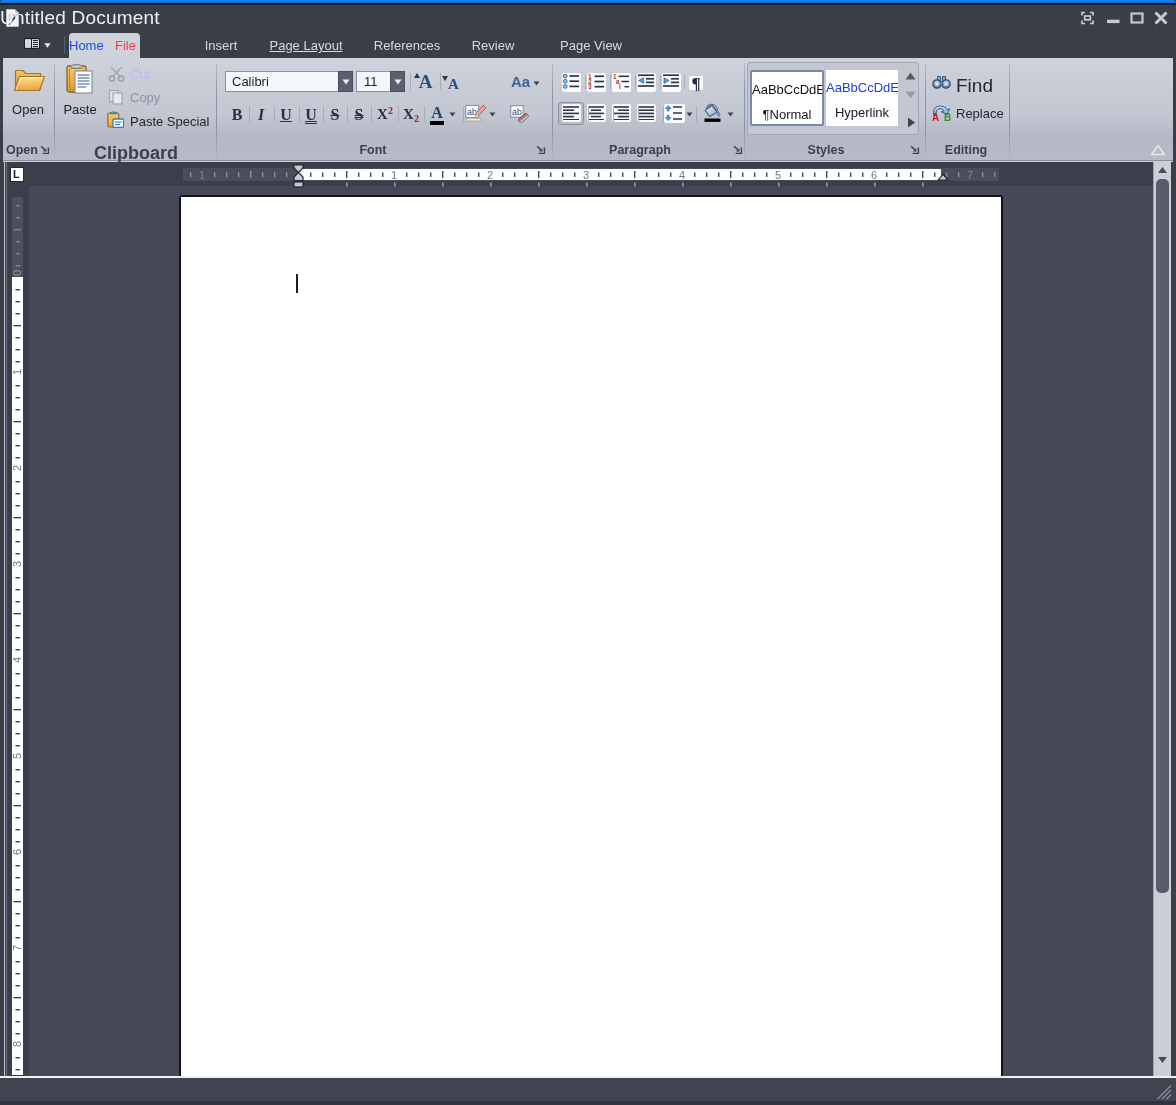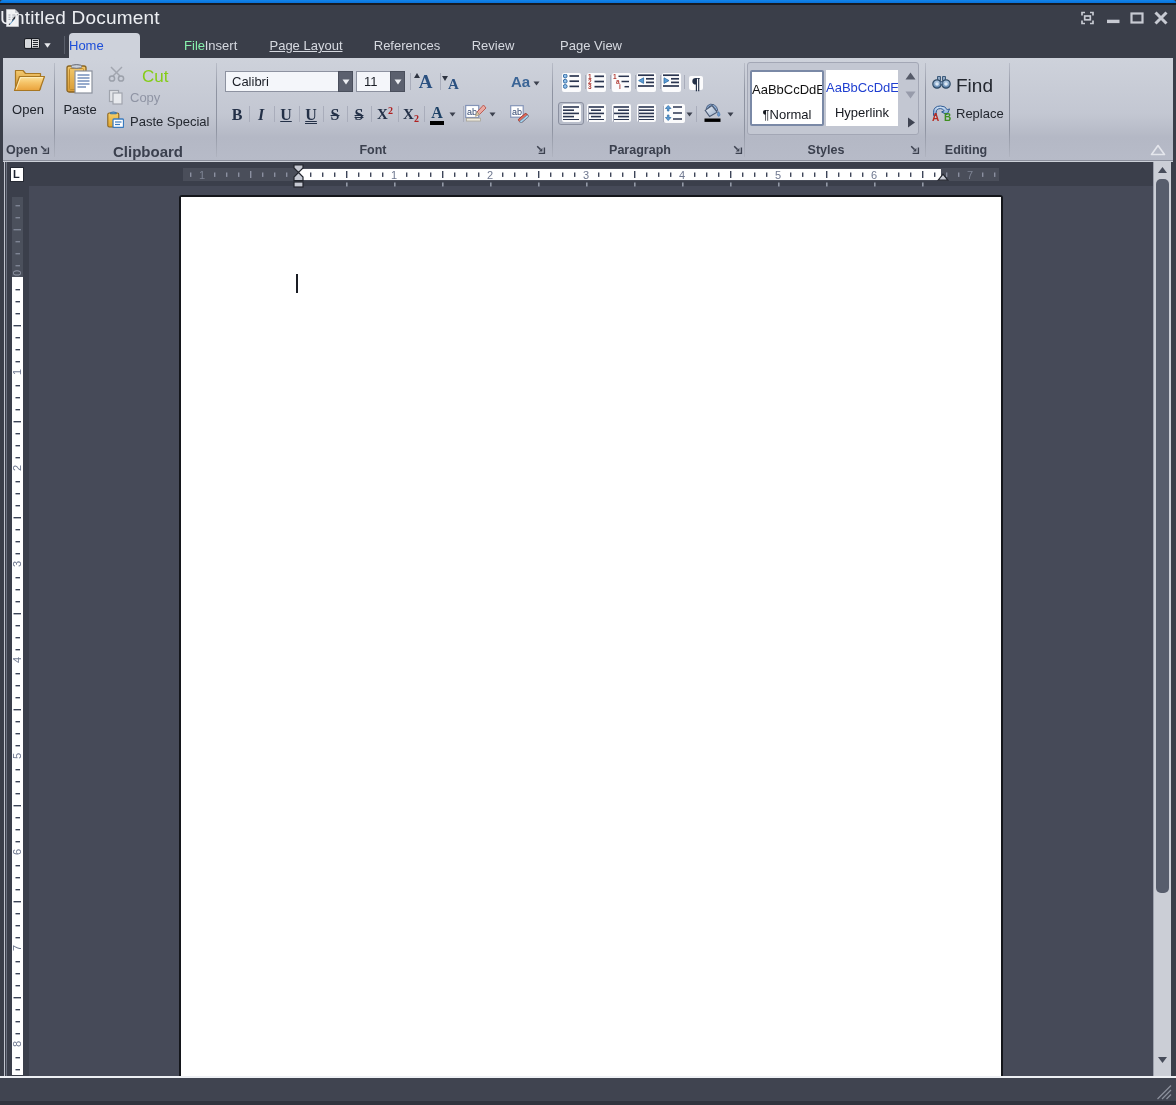--- a/index.html
+++ b/index.html
@@ -42,21 +42,21 @@
         <line x1="8.8" y1="4.6" x2="14" y2="4.6"></line>
 <line x1="8.8" y1="6.6" x2="14" y2="6.6"></line>
         <line x1="8.8" y1="8.6" x2="14" y2="8.6"></line>
       </g>
 </svg>
     <svg style="position:absolute;left:44px;top:43px" width="7" height="5" viewBox="0 0 7 5">
       <path d="M0.3 0.3 L6.7 0.3 L3.5 4.7 Z" fill="#e8eaee"></path>
     </svg>
     <div style="position:absolute;left:64px;top:36px;width:1px;height:18px;background:#5a5f6b;"></div>
     <div style="position:absolute;left:69px;top:33px;width:71px;height:25px;background:#ced2db;border-radius:4px 4px 0 0;text-align:left;line-height:25px;font-size:13px;color:#1d4ed8;">Home</div>
-    <div style="position:absolute;left:115px;top:33px;width:90px;height:25px;text-align:right;line-height:25px;font-size:13px;color:#86efac;">File</div>
+    <div style="position:absolute;left:115px;top:33px;width:90px;height:25px;text-align:left;line-height:25px;font-size:13px;color:#ef4444;">File</div>
     <div style="position:absolute;left:176px;top:33px;width:90px;height:25px;text-align:center;line-height:25px;font-size:13px;color:#d6d9e0;">Insert</div>
     <div style="position:absolute;left:261px;top:33px;width:90px;height:25px;text-align:center;line-height:25px;font-size:13px;color:#d6d9e0;text-decoration:underline;">Page Layout</div>
     <div style="position:absolute;left:362px;top:33px;width:90px;height:25px;text-align:center;line-height:25px;font-size:13px;color:#d6d9e0;">References</div>
     <div style="position:absolute;left:448px;top:33px;width:90px;height:25px;text-align:center;line-height:25px;font-size:13px;color:#d6d9e0;">Review</div>
     <div style="position:absolute;left:532px;top:33px;width:90px;height:25px;text-align:right;line-height:25px;font-size:13px;color:#d6d9e0;">Page View</div>
     <div style="position:absolute;left:3px;top:58px;width:1170px;height:102px;background:linear-gradient(#ced2db,#c3c7d2 55%,#b4b8c5 78%,#b7bbc8);border-bottom:1px solid #8b8f9c;"></div>
     <div style="position:absolute;left:3px;top:161px;width:1170px;height:1px;background:#ccd0d8;"></div>
     <div style="position:absolute;left:54px;top:63px;width:1px;height:94px;background:linear-gradient(#b9bdc8,#8e93a1 30%,#8e93a1 70%,#b0b4c0);"></div>
     <div style="position:absolute;left:216px;top:63px;width:1px;height:94px;background:linear-gradient(#b9bdc8,#8e93a1 30%,#8e93a1 70%,#b0b4c0);"></div>
     <div style="position:absolute;left:552px;top:63px;width:1px;height:94px;background:linear-gradient(#b9bdc8,#8e93a1 30%,#8e93a1 70%,#b0b4c0);"></div>
@@ -108,41 +108,41 @@
 </svg>
     <div style="position:absolute;left:52px;top:102px;width:56px;text-align:center;font-size:13px;color:#20242c;">Paste</div>
     <svg style="position:absolute;left:108px;top:66px" width="17" height="16" viewBox="0 0 17 16">
 <g stroke="#a2a6af" stroke-width="1.5" fill="none">
 <line x1="3" y1="1" x2="12" y2="10"></line>
         <line x1="14" y1="1" x2="5" y2="10"></line>
 <circle cx="4" cy="12.5" r="2.6" stroke="#9ba0aa"></circle>
         <circle cx="13" cy="12.5" r="2.6" stroke="#9ba0aa"></circle>
 </g>
 </svg>
-    <div style="position:absolute;left:142px;top:67px;font-size:17px;color:#84cc16;">Cut</div>
+    <div style="position:absolute;left:130px;top:67px;font-size:13px;color:#c4b5fd;">Cut</div>
     <svg style="position:absolute;left:108px;top:89px" width="16" height="16" viewBox="0 0 16 16">
 <rect x="1.5" y="1.5" width="9" height="11" fill="#e3e5e9" stroke="#a0a4ad" stroke-width="1.2"></rect>
 <rect x="5" y="4" width="9" height="11" fill="#e8eaee" stroke="#a0a4ad" stroke-width="1.2"></rect>
 </svg>
     <div style="position:absolute;left:130px;top:90px;font-size:13px;color:#8f94a4;">Copy</div>
     <svg style="position:absolute;left:107px;top:111px" width="17" height="17" viewBox="0 0 17 17">
 <defs>
         <linearGradient id="psg" x1="0" y1="0" x2="0" y2="1">
 <stop offset="0" stop-color="#f6cf68"></stop>
           <stop offset="1" stop-color="#e0a52e"></stop>
         </linearGradient>
       </defs>
 <rect x="0.8" y="2" width="11" height="14" rx="1.5" fill="url(#psg)" stroke="#8a6420" stroke-width="1.1"></rect>
 <path d="M3.5 2.8 L9.3 2.8 L9.3 1.6 Q6.4 0.2 3.5 1.6 Z" fill="#5b9bd5" stroke="#2e6da4" stroke-width="0.8"></path>
 <rect x="6" y="8" width="10.5" height="8.5" rx="1" fill="#ffffff" stroke="#3a7bbf" stroke-width="1.3"></rect>
 <line x1="8" y1="11" x2="14.5" y2="11" stroke="#3a7bbf" stroke-width="1.2"></line>
 <line x1="8" y1="13.5" x2="13" y2="13.5" stroke="#3a7bbf" stroke-width="1.2"></line>
 </svg>
     <div style="position:absolute;left:130px;top:114px;font-size:13px;color:#23272f;">Paste Special</div>
-    <div style="position:absolute;left:88px;top:143px;width:120px;text-align:center;font-size:15px;font-weight:bold;color:#3b404e;font-family:'Liberation Sans',sans-serif;">Clipboard</div>
+    <div style="position:absolute;left:76.0px;top:143px;width:120px;text-align:center;font-size:18px;font-weight:bold;color:#3b404e;font-family:'Liberation Sans',sans-serif;">Clipboard</div>
     <div style="position:absolute;left:225px;top:71px;width:112px;height:19px;background:#f4f6fa;border:1px solid #8d92a0;border-right:none;font-size:13px;color:#1a1e26;line-height:19px;padding-left:6px;">Calibri</div>
     <div style="position:absolute;left:338px;top:71px;width:15px;height:21px;background:#5b606e;border:1px solid #4a4f5c;box-sizing:border-box;"></div>
     <svg style="position:absolute;left:342px;top:79px" width="8" height="6" viewBox="0 0 8 6">
       <path d="M0.5 0.5 L7.5 0.5 L4 5.5 Z" fill="#eceef2"></path>
     </svg>
     <div style="position:absolute;left:356px;top:71px;width:33px;height:19px;background:#f4f6fa;border:1px solid #8d92a0;border-right:none;font-size:13px;color:#1a1e26;line-height:19px;padding-left:7px;">11</div>
     <div style="position:absolute;left:390px;top:71px;width:15px;height:21px;background:#5b606e;border:1px solid #4a4f5c;box-sizing:border-box;"></div>
     <svg style="position:absolute;left:394px;top:79px" width="8" height="6" viewBox="0 0 8 6">
       <path d="M0.5 0.5 L7.5 0.5 L4 5.5 Z" fill="#eceef2"></path>
     </svg>

